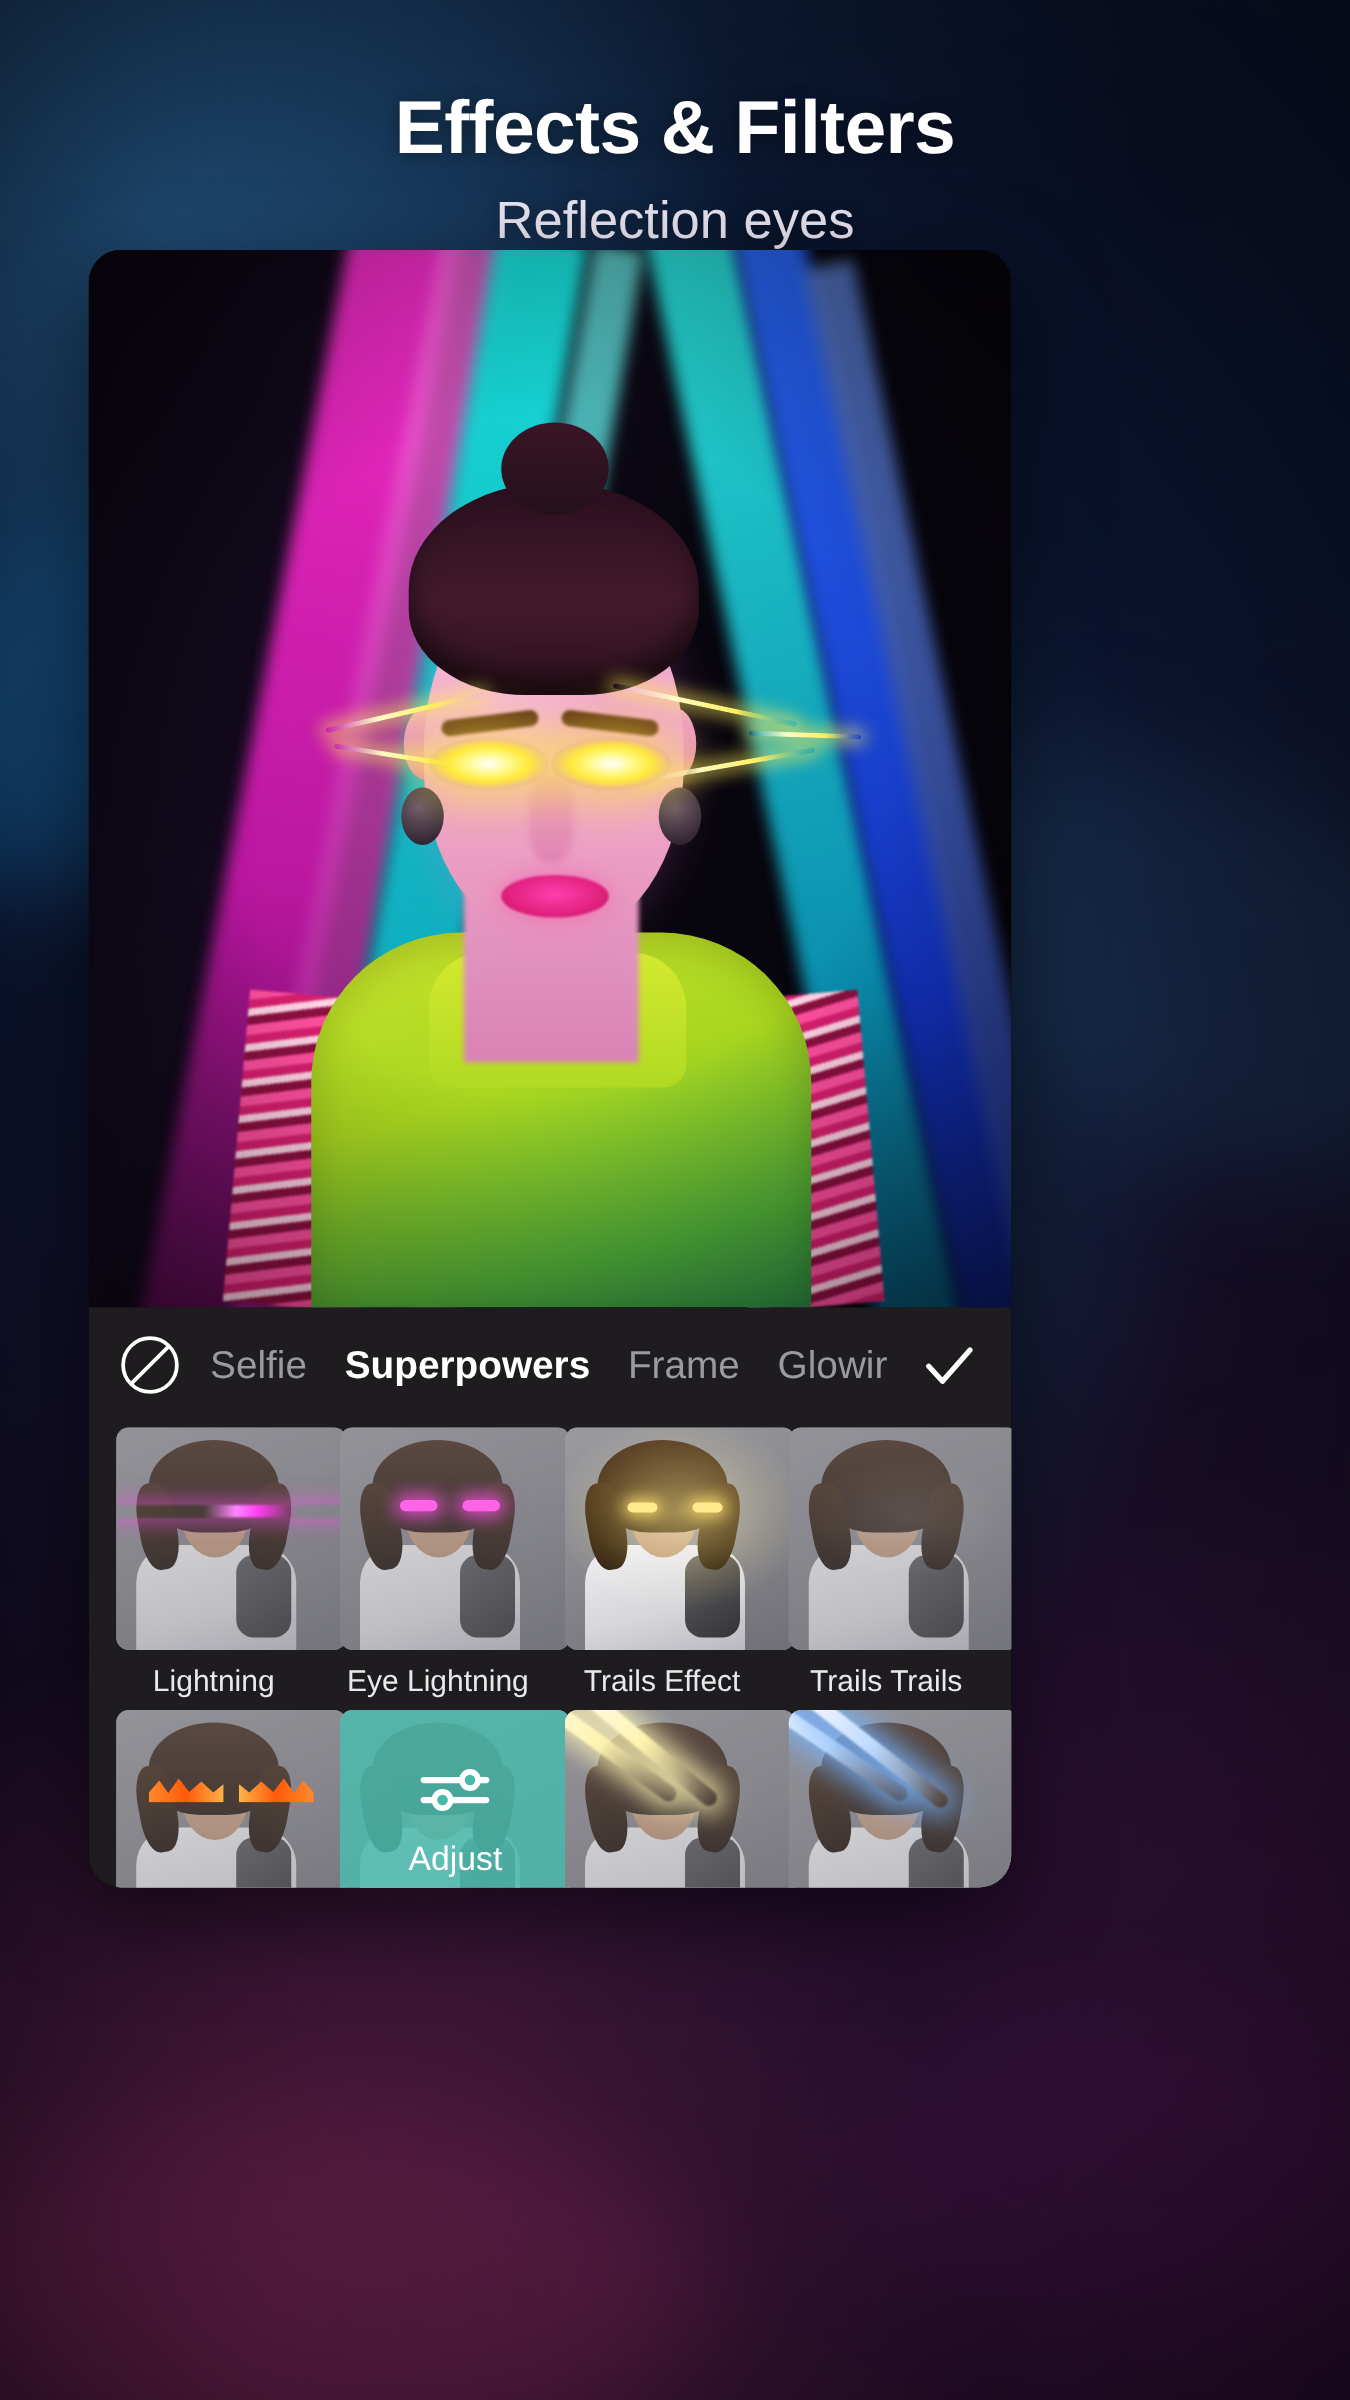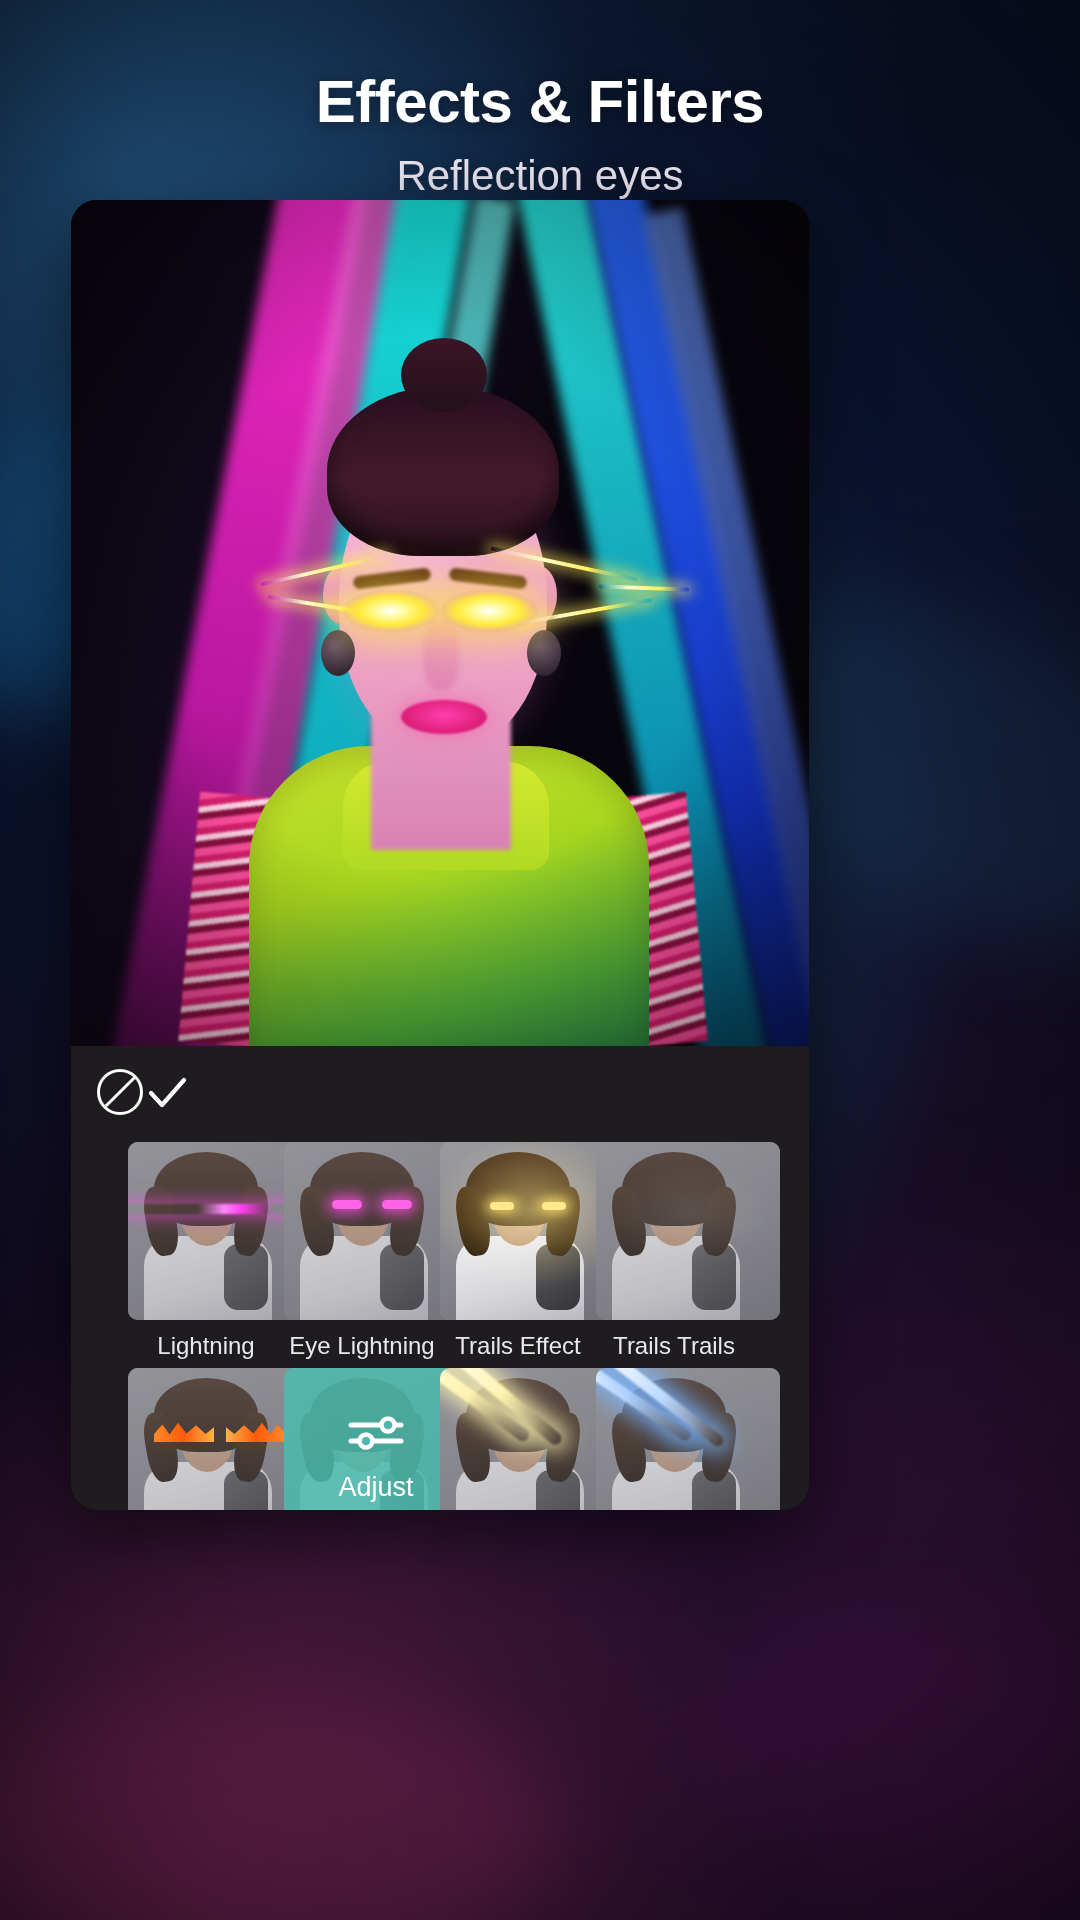--- a/index.html
+++ b/index.html
@@ -148,21 +148,21 @@
   #no-effect-icon::after { content:""; position:absolute; left:50%; top:-2px; width:3px; height:44px;
     background:#fff; transform:translateX(-50%) rotate(45deg); }
   .tabs { flex:1; display:flex; align-items:center; justify-content:space-around; padding:0 10px; overflow:hidden; }
   .tab { font-size:31px; color:#9b9a9d; white-space:nowrap; }
   .tab.active { color:#ffffff; font-weight:bold; }
   #check-icon { width:48px; height:48px; flex:0 0 auto; position:relative; }
   #check-icon svg { display:block; }
 
   
   #grid { padding:4px 22px 0 22px; }
-  .row { display:flex; justify-content:center; margin-bottom:8px; }
+  .row { display:flex; justify-content:space-between; margin-bottom:8px; }
   .cell { width:156px; }
   .thumb { width:184px; height:178px; border-radius:10px; overflow:hidden; position:relative;
     background:#8d8d90; }
   .caption { margin-top:12px; text-align:center; font-size:24px; color:#e9e8ea; white-space:nowrap; }
 
   
   .m-bg { position:absolute; inset:0; background:linear-gradient(160deg,#9a9a9f 0%,#85858b 55%,#6f6f76 100%); }
   .m-hair { position:absolute; left:26px; top:10px; width:104px; height:74px; border-radius:50% 50% 40% 40%;
     background:linear-gradient(180deg,#4a3326,#2e1f17); }
   .m-hair::before,.m-hair::after { content:""; position:absolute; top:34px; width:30px; height:70px; border-radius:40%;
@@ -269,20 +269,26 @@
       <div class="eyeglow eg-l"></div>
       <div class="eyeglow eg-r"></div>
     </div>
     <div class="pv-shade"></div>
   </div>
 
   <div id="editor">
 
     <div id="tabbar">
       <div id="no-effect-icon"></div>
+      <div class="tabs">
+        <div class="tab">Selfie</div>
+        <div class="tab active">Superpowers</div>
+        <div class="tab">Frame</div>
+        <div class="tab">Glowir</div>
+      </div>
       <div id="check-icon">
         <svg width="48" height="48" viewBox="0 0 48 48" fill="none">
           <path d="M8 25 L19 37 L41 12" stroke="#ffffff" stroke-width="4.2" stroke-linecap="round" stroke-linejoin="round"></path>
         </svg>
       </div>
     </div>
 
     <div id="grid">
 
       <div class="row">

